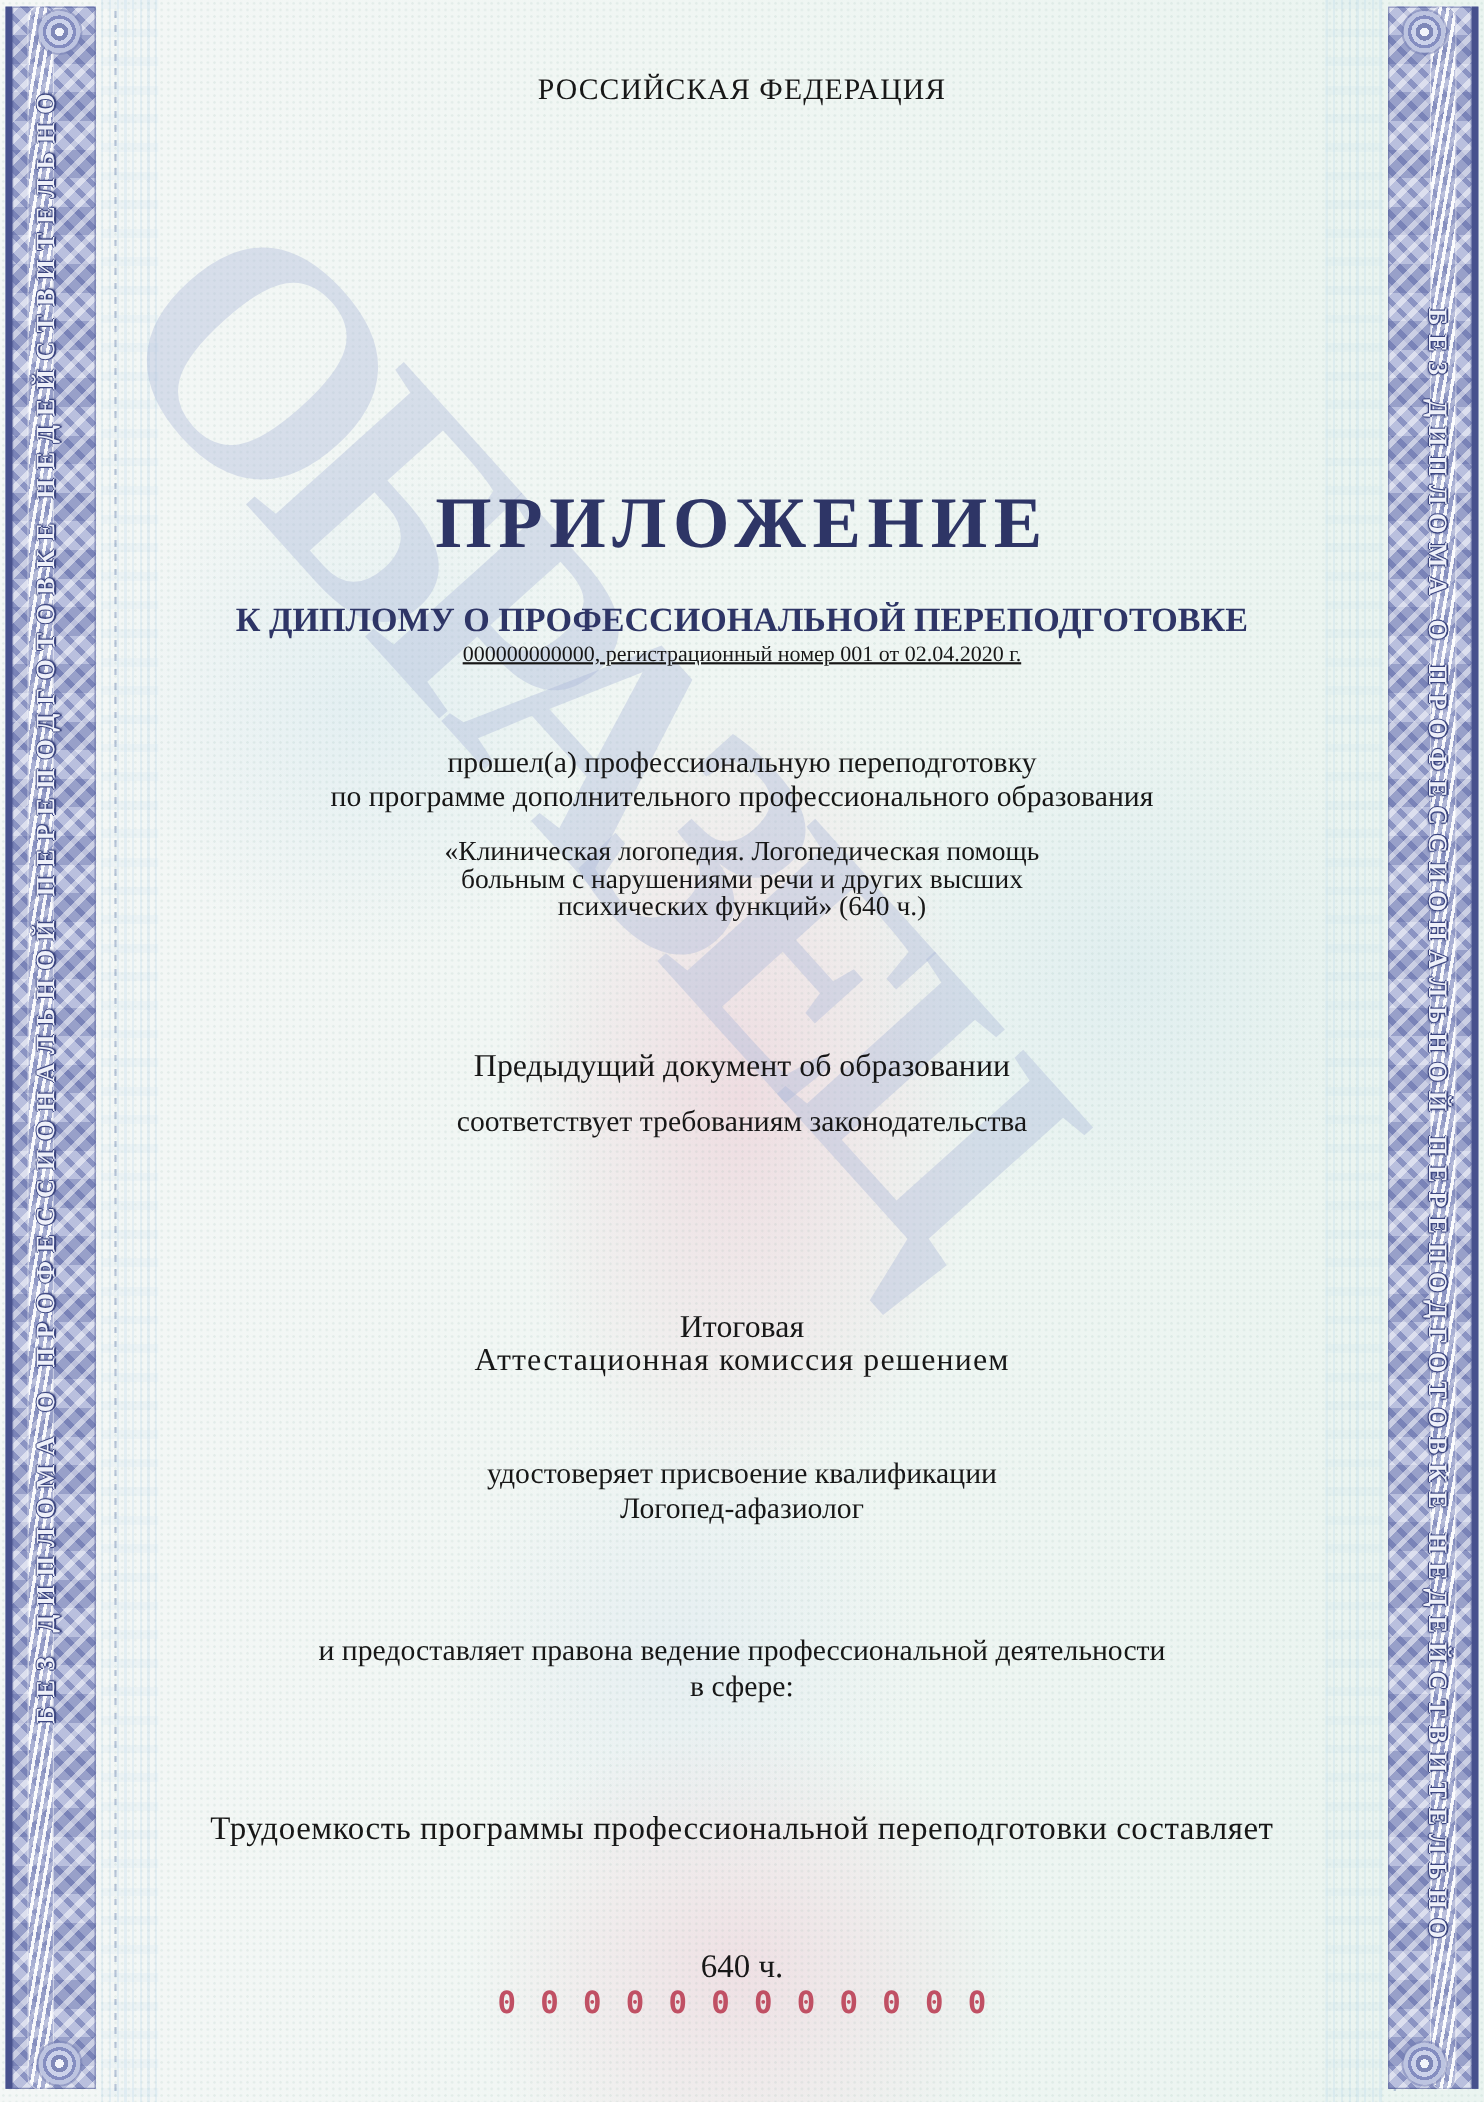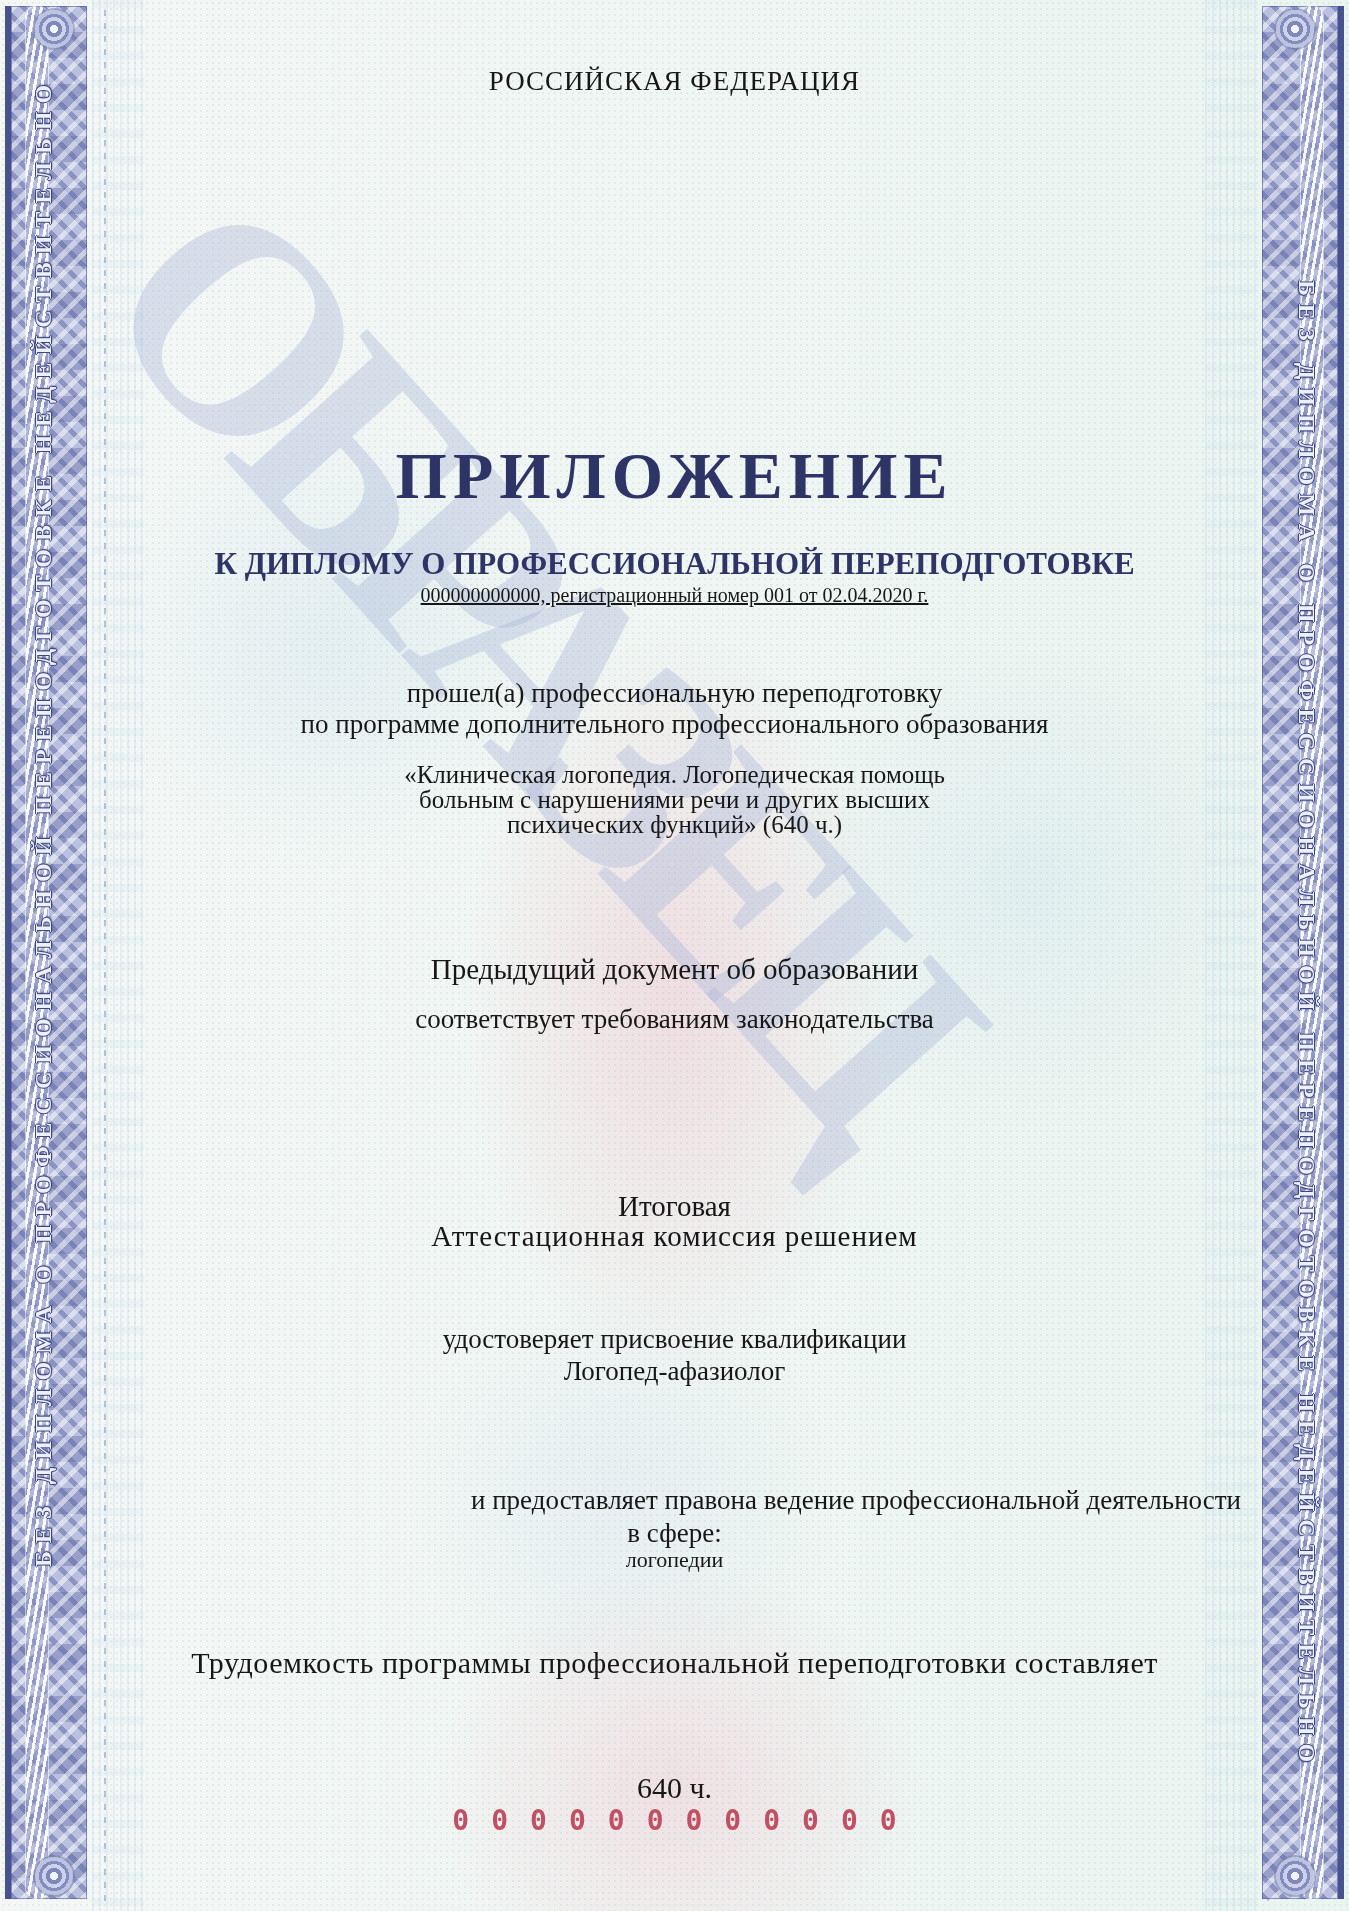--- a/index.html
+++ b/index.html
@@ -95,21 +95,21 @@
   .reg-line{top:584px;font-size:20px;text-decoration:underline;}
   .completed{top:678px;font-size:27px;line-height:31px;}
   .program{top:762px;font-size:25px;line-height:25px;}
   .prev-doc1{top:953px;font-size:29px;}
   .prev-doc2{top:1004px;font-size:27px;}
   .comm1{top:1190px;font-size:29px;}
   .comm2{top:1220px;font-size:29px;letter-spacing:1px;}
   .comm-date{top:1257px;font-size:29px;}
   .qual-intro{top:1324px;font-size:27px;}
   .qual-name{top:1356px;font-size:27px;}
-  .rights1{top:1485px;font-size:27px;text-align:right;}
+  .rights1{top:1485px;font-size:27px;}
   .rights2{top:1518px;font-size:27px;}
   .rights3{top:1547px;font-size:22px;}
   .workload{top:1646px;font-size:30px;letter-spacing:0.5px;}
   .hours{top:1731px;font-size:30px;margin-top:40px;}
   .serial{
     top:1804px;font-size:28px;font-weight:bold;color:#c05064;
     letter-spacing:22px;text-indent:22px;
     font-family:"DejaVu Sans Mono","Liberation Mono",monospace;
   }
 </style>
@@ -165,20 +165,19 @@
   <div class="tb prev-doc2">соответствует требованиям законодательства</div>
 
   <div class="tb comm1">Итоговая</div>
   <div class="tb comm2">Аттестационная комиссия решением</div>
 
   <div class="tb qual-intro">удостоверяет присвоение квалификации</div>
   <div class="tb qual-name">Логопед-афазиолог</div>
 
   <div class="tb rights1">и предоставляет правона ведение профессиональной деятельности</div>
   <div class="tb rights2">в сфере:</div>
-  <div class="tb rights3">логопедии</div>
 
   <div class="tb workload">Трудоемкость программы профессиональной переподготовки составляет</div>
   <div class="tb hours">640 ч.</div>
 
   <div class="tb serial">000000000000</div>
 
 </div>
 
 </body></html>

